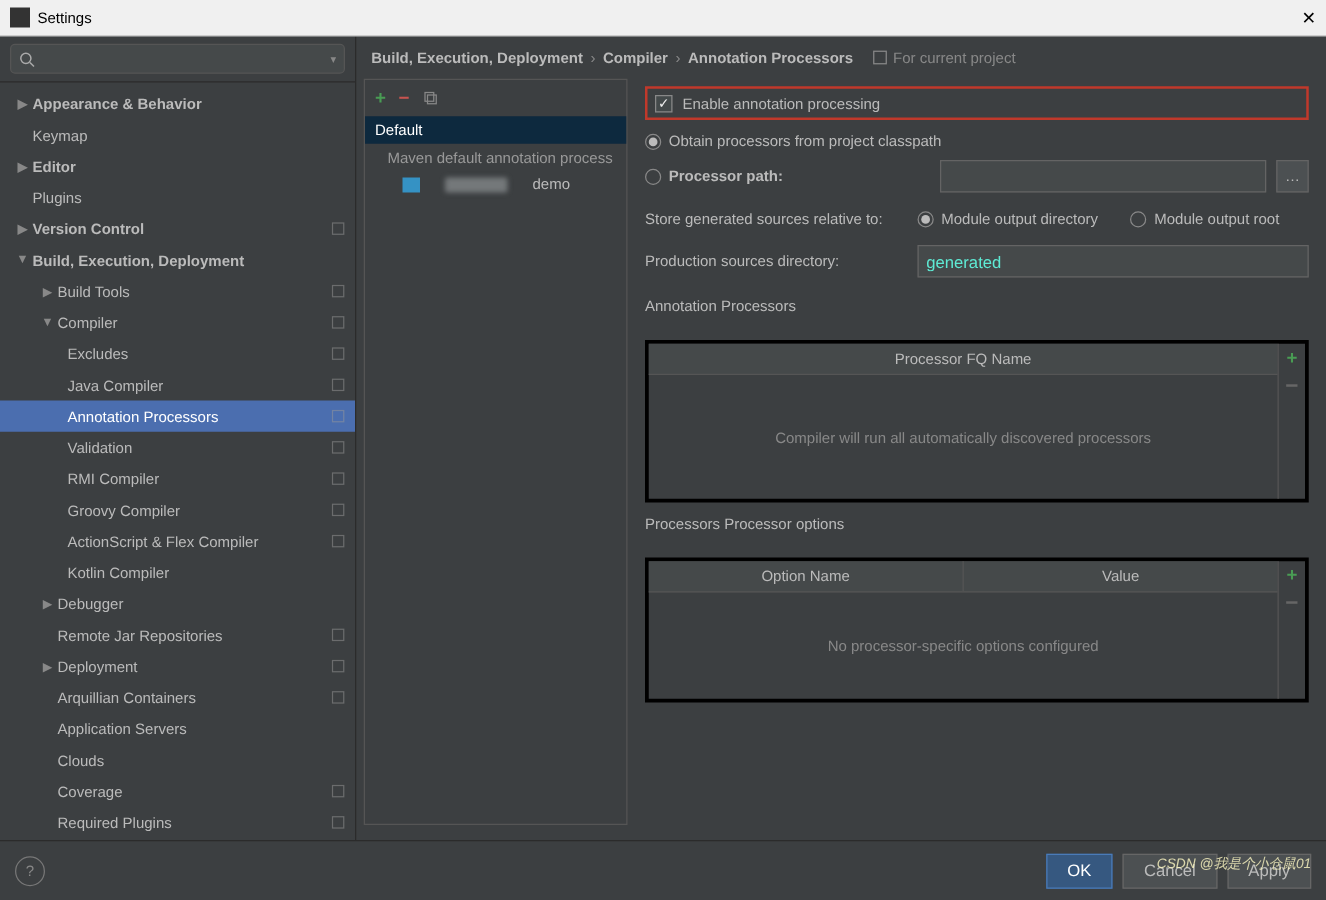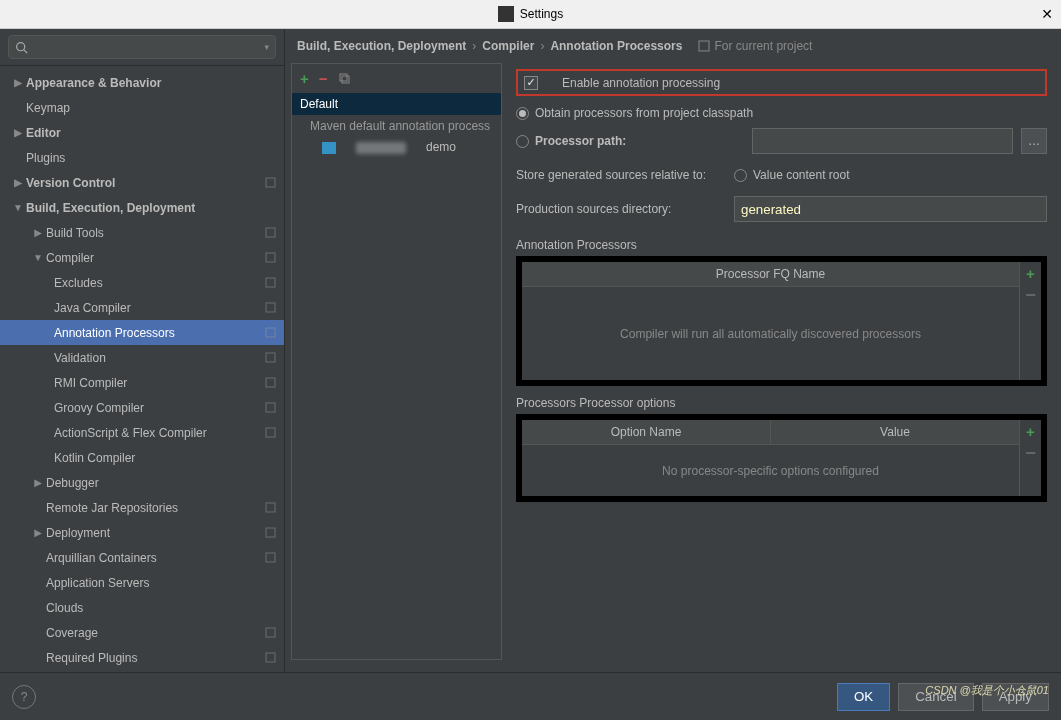--- a/index.html
+++ b/index.html
@@ -1,17 +1,17 @@
 <!DOCTYPE html>
 <html><head>
 <meta charset="utf-8">
 <style>
 * { box-sizing: border-box; margin: 0; padding: 0; font-family: "Segoe UI", Arial, sans-serif; }
 body { width: 1061px; height: 720px; background: #3c3f41; color: #bbbbbb; font-size: 12px; overflow: hidden; position: relative; display: flex; flex-direction: column; }
-.titlebar { height: 29px; background: #f0f0f0; color: #000; display: flex; align-items: center; padding: 0 8px; border-bottom: 1px solid #ccc; position: relative; justify-content: center; }
+.titlebar { height: 29px; background: #f0f0f0; color: #000; display: flex; align-items: center; padding: 0 8px; border-bottom: 1px solid #ccc; position: relative; }
 .titlebar .app-icon { width: 16px; height: 16px; background: #333; margin-right: 6px; }
 .titlebar .close { position: absolute; right: 8px; font-size: 14px; }
 .content { flex: 1; display: flex; overflow: hidden; }
 .sidebar { width: 285px; display: flex; flex-direction: column; border-right: 1px solid #2b2b2b; }
 .search { padding: 6px 8px; border-bottom: 1px solid #2b2b2b; }
 .search .box { display: flex; align-items: center; background: #45494a; border: 1px solid #555; border-radius: 4px; padding: 2px 6px; height: 24px; }
 .search .box svg { margin-right: 4px; }
 .tree { flex: 1; overflow-y: auto; padding: 4px 0; }
 .tree-item { display: flex; align-items: center; height: 25px; padding-right: 8px; cursor: pointer; }
 .tree-item .arrow { width: 16px; text-align: center; color: #888; font-size: 10px; }
@@ -37,31 +37,31 @@
 .prof-item.sel { background: #0d293e; color: #fff; }
 .prof-sub { padding: 4px 8px 4px 18px; color:#999; white-space:nowrap; overflow:hidden;}
 .mod-item { padding: 3px 8px 3px 30px; display:flex; align-items:flex-end; gap:20px;}
 .mod-icon { width:14px; height:12px; background:#3592c4;}
 .blur {display:inline-block; width:50px; height:12px; background:#74787a; filter:blur(2px); border-radius:2px;}
 .form { flex: 1; padding: 10px 14px 10px 10px; overflow: hidden; display:flex; flex-direction:column;}
 .row { display: flex; align-items: center; min-height: 30px; margin-bottom: 4px; }
 .row .lbl { width: 218px; }
 .row .ctl { flex: 1; display:flex; align-items:center; gap:8px;}
 .hl-box { border: 2px solid #c0392b; padding: 4px 6px; margin-bottom: 10px; display:inline-block;}
-.chk { display:inline-flex; align-items:center; gap:24px; }
+.chk { display:inline-flex; align-items:center; gap:8px; }
 .chk-box { width:14px; height:14px; border:1px solid #888; display:inline-flex; align-items:center; justify-content:center; background:#43494a;}
 .chk-box.on::after{content:"✓"; color:#eee; font-size:11px;}
 .radio { display:inline-flex; align-items:center; gap:6px; margin-right:18px;}
 .rdot { width:13px; height:13px; border-radius:50%; border:1px solid #888; display:inline-flex; align-items:center; justify-content:center;}
 .rdot.on::after{content:""; width:7px; height:7px; border-radius:50%; background:#bbb;}
-.txt { flex:1; background:#45494a; border:1px solid #646464; padding:4px 6px; color:#fef9c3; height:26px;}
+.txt { flex:1; background:#45494a; border:1px solid #646464; padding:4px 6px; color:#5eead4; height:26px;}
 .btn-browse{width:26px; height:26px; border:1px solid #646464; background:#4c5052; display:flex; align-items:center; justify-content:center;}
 .section-title{ margin-top:10px; margin-bottom:4px;}
-.grid { border:6px solid #000000; display:flex;}
-.grid.small{height:130px;} .grid.smaller{height:88px;}
+.grid { border:3px solid #000000; display:flex;margin-top:16px;}
+.grid.small{height:130px;} .grid.smaller{height:116px;}
 .grid-main{flex:1; display:flex; flex-direction:column;}
 .grid-hdr{display:flex; background:#45494a; border-bottom:1px solid #555;}
 .grid-hdr .col{flex:1; text-align:center; padding:5px; border-right:1px solid #555;}
 .grid-hdr .col:last-child{border-right:none;}
 .grid-body{flex:1; display:flex; align-items:center; justify-content:center; color:#888; padding:8px; text-align:center;}
 .grid-side{width:22px; display:flex; flex-direction:column; border-left:1px solid #555;}
 .grid-side .sbtn{flex:0 0 22px; display:flex; align-items:center; justify-content:center; font-weight:bold;}
 .grid-side .add{color:#499c54; font-size:15px;}
 .grid-side .rem{color:#666; font-size:18px; line-height:12px;}
 .footer{height:48px; border-top:1px solid #2b2b2b; display:flex; align-items:center; padding:0 12px;}
@@ -328,22 +328,26 @@
           <div class="ctl">
             <input class="txt" disabled="" value="" style="">
             <div class="btn-browse">…</div>
           </div>
         </div>
 
         <div class="row">
           <span class="lbl">Store generated sources relative to:</span>
           <div class="ctl">
             <label class="radio">
+                <span class="rdot on"></span>
+                <span>Module output directory</span>
+              </label>
+            <label class="radio">
                 <span class="rdot"></span>
-                <span>Value content root</span>
+                <span>Module output root</span>
               </label>
           </div>
         </div>
 
         <div class="row">
           <span class="lbl">Production sources directory:</span>
           <div class="ctl">
               <input class="txt" value="generated" style="">
             </div>
         </div>

